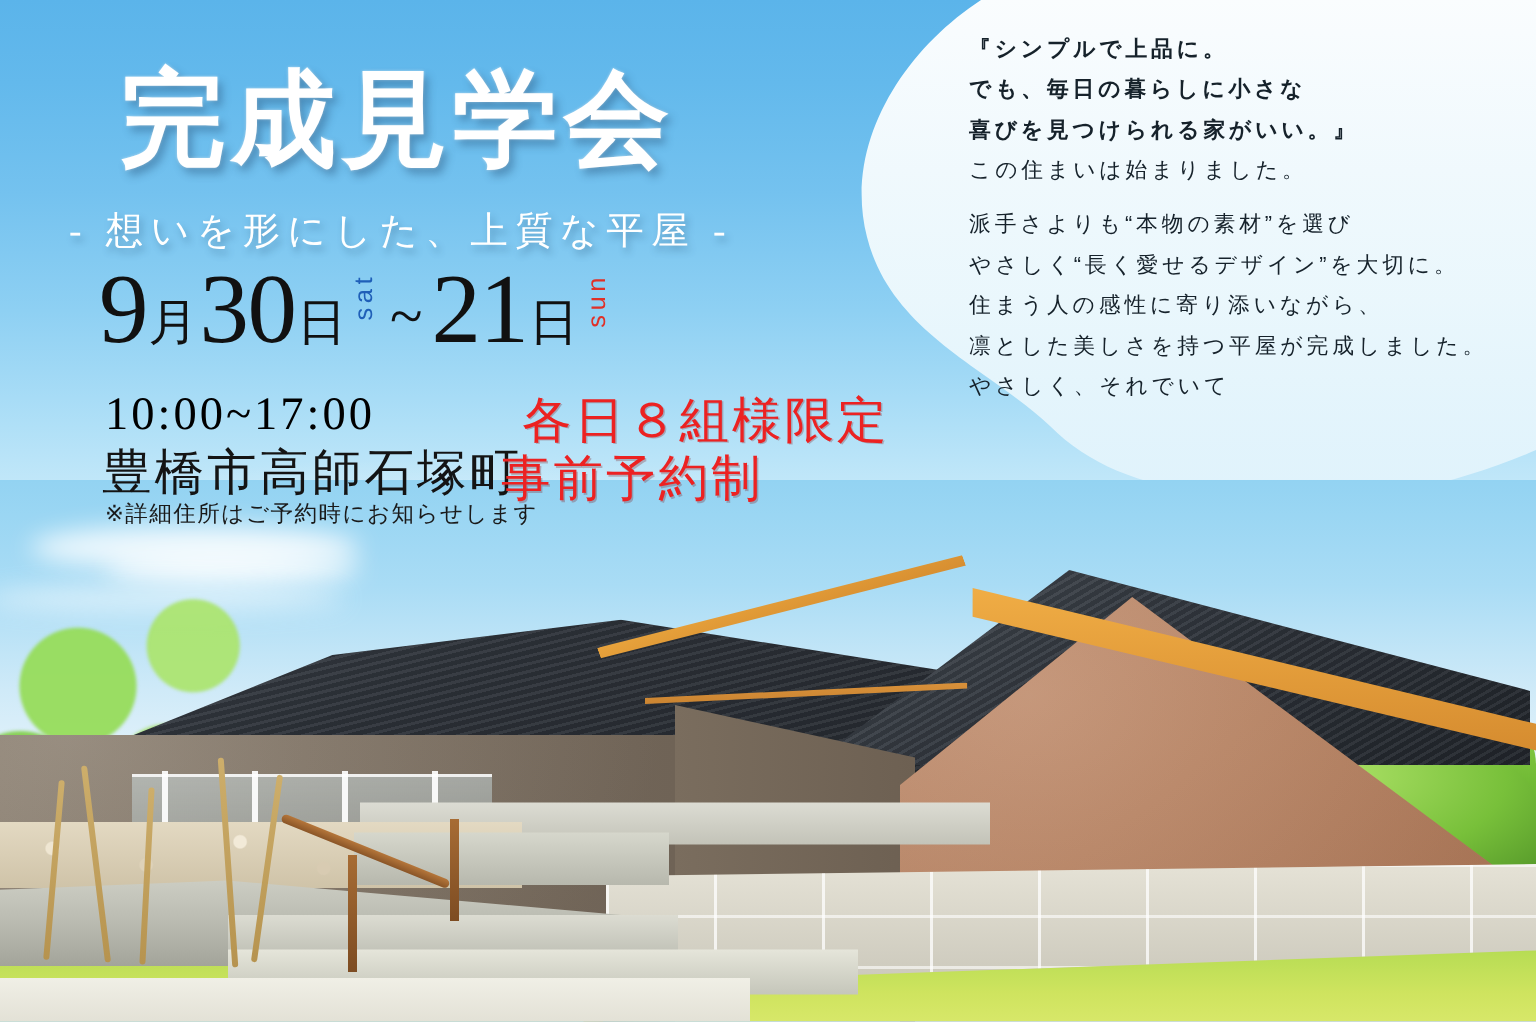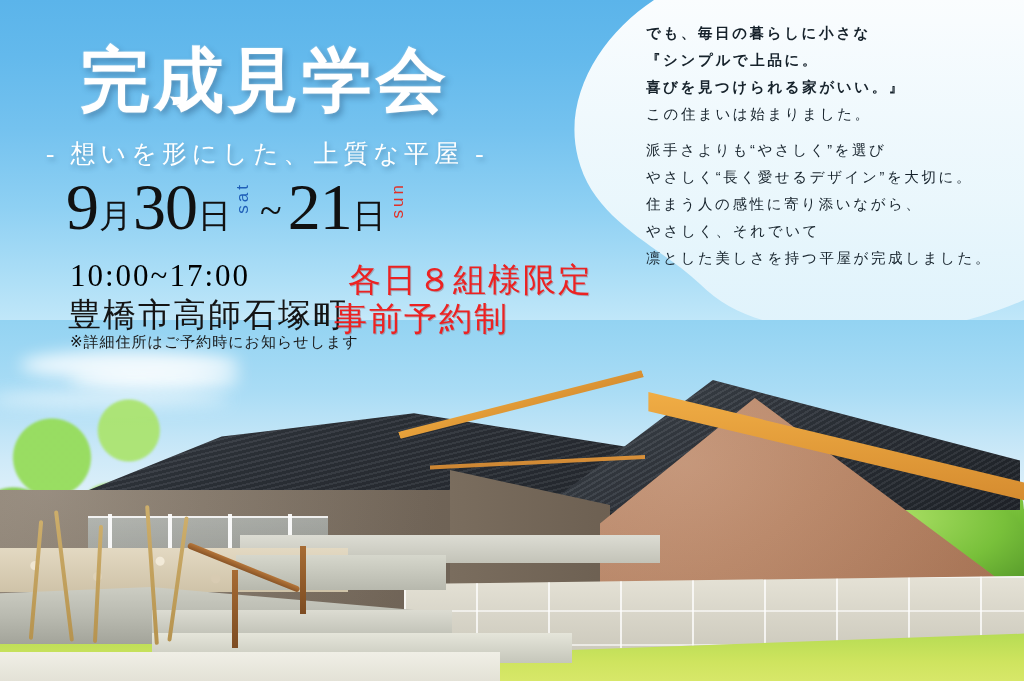--- a/index.html
+++ b/index.html
@@ -366,25 +366,25 @@
   </div>
 
   <div class="timetext">10:00~17:00</div>
   <div class="placetext">豊橋市高師石塚町</div>
   <div class="notetext">※詳細住所はご予約時にお知らせします</div>
 
   <div class="redline red1">各日８組様限定</div>
   <div class="redline red2">事前予約制</div>
 
   <div class="copy">
+    <p class="b">『シンプルで上品に。</p>
     <p class="b">でも、毎日の暮らしに小さな</p>
-    <p class="b">『シンプルで上品に。</p>
     <p class="b">喜びを見つけられる家がいい。』</p>
     <p>この住まいは始まりました。</p>
     <div class="gap"></div>
-    <p>派手さよりも“やさしく”を選び</p>
+    <p>派手さよりも“本物の素材”を選び</p>
     <p>やさしく“長く愛せるデザイン”を大切に。</p>
     <p>住まう人の感性に寄り添いながら、</p>
+    <p>凛とした美しさを持つ平屋が完成しました。</p>
     <p>やさしく、それでいて</p>
-    <p>凛とした美しさを持つ平屋が完成しました。</p>
   </div>
 
 </div>
 
 </body></html>

